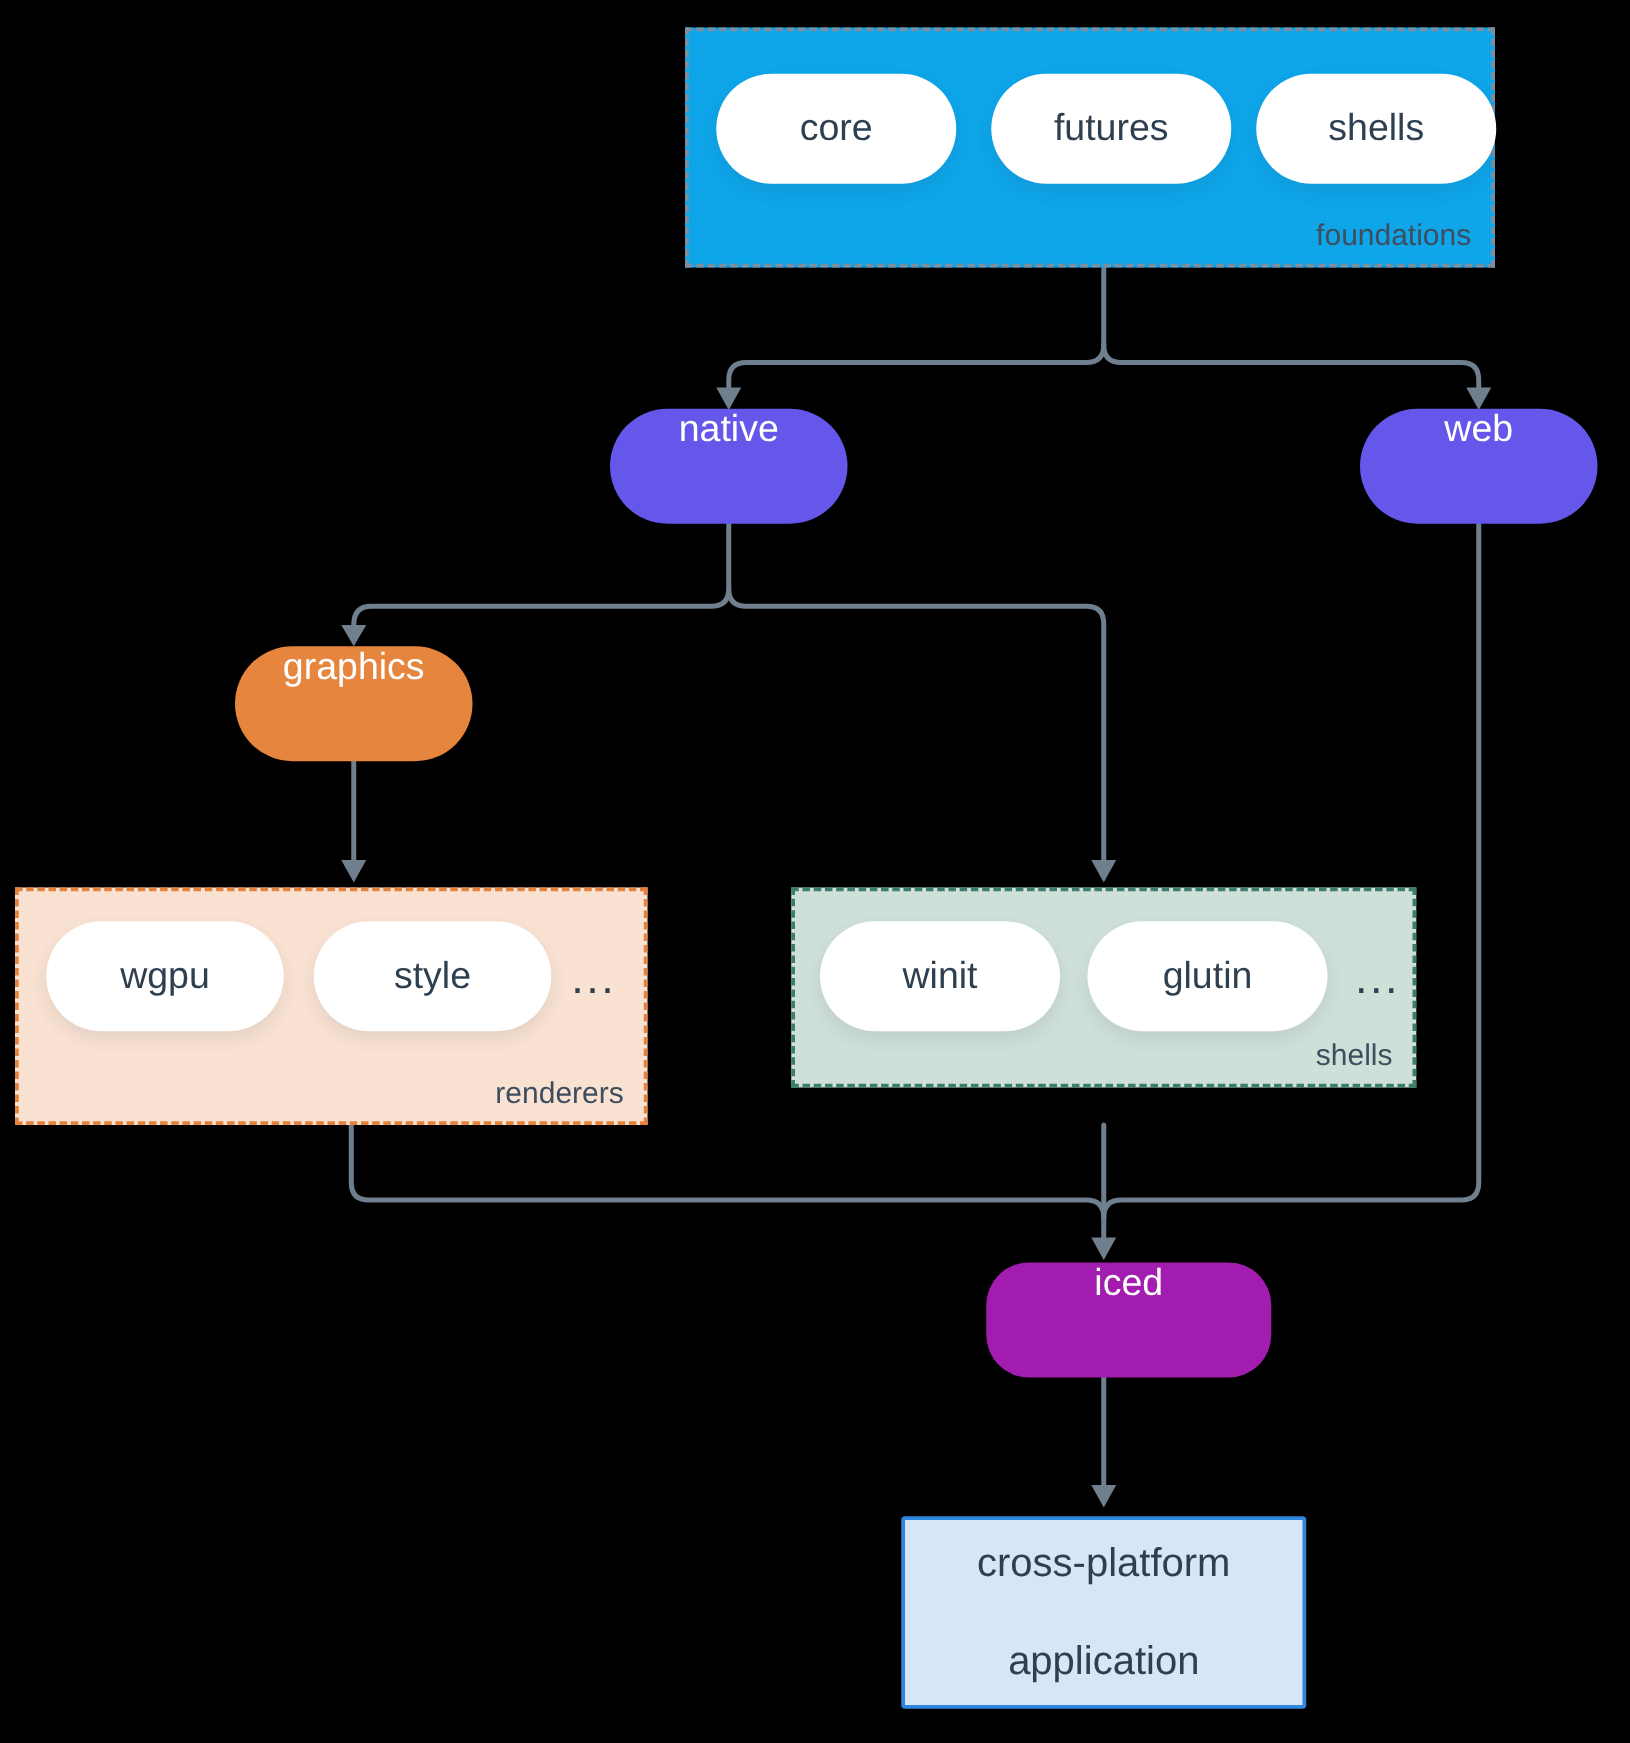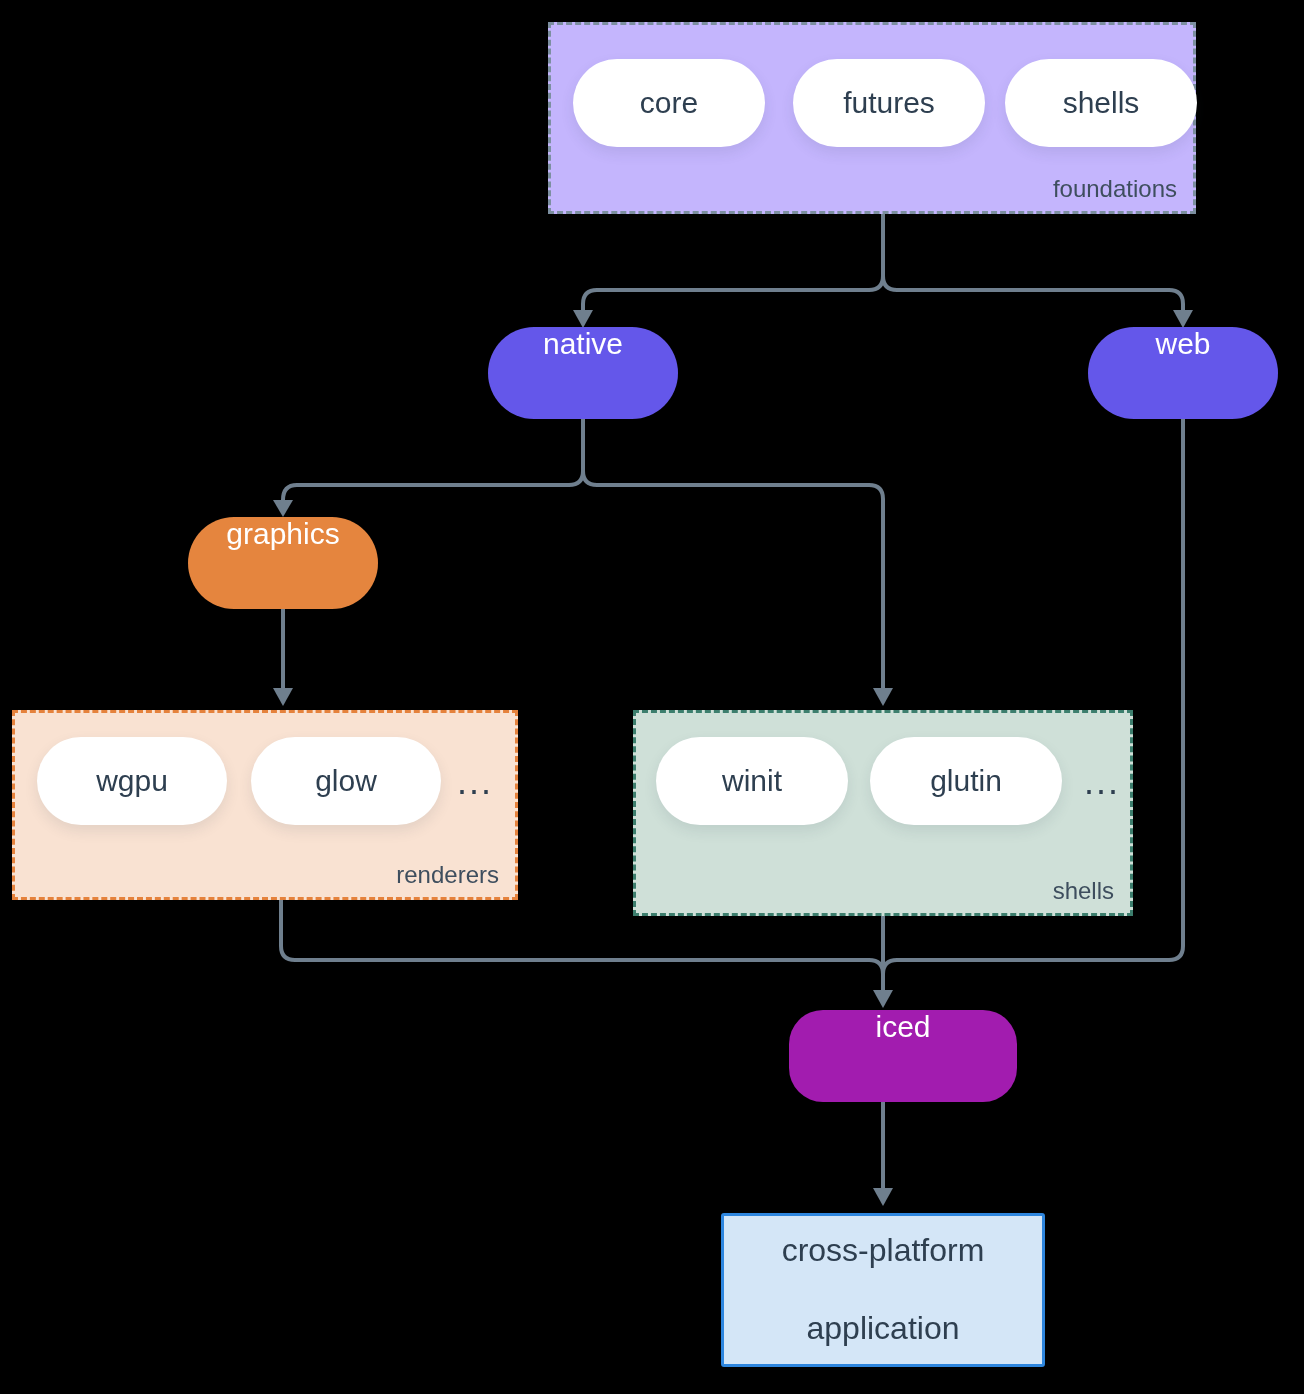--- a/index.html
+++ b/index.html
@@ -2,23 +2,23 @@
 <html><head>
 <meta charset="utf-8">
 <style>
   html,body{margin:0;padding:0;background:#000;}
   #canvas{
     position:relative;width:1304px;height:1394px;background:#000;
     font-family:"Liberation Sans", sans-serif;overflow:hidden;
   }
   svg.wires{position:absolute;left:0;top:0;pointer-events:none;}
   .groupbox{position:absolute;box-sizing:border-box;}
-  .gb-foundations{left:548px;top:22px;width:648px;height:192px;background:#c4b5fd;border:3px dashed #7c8fa0;text-align:right;}
+  .gb-foundations{left:548px;top:22px;width:648px;height:192px;background:#0ea5e9;border:3px dashed #7c8fa0;text-align:right;}
   .gb-renderers{left:12px;top:710px;width:506px;height:190px;background:#f9e2d2;border:3px dashed #e5823c;}
-  .gb-shells{left:633px;top:710px;width:500px;height:206px;background:#cfe0d8;border:3px dashed #3c7e6d;}
+  .gb-shells{left:633px;top:710px;width:500px;height:160px;background:#cfe0d8;border:3px dashed #3c7e6d;}
   .pill{
     position:absolute;display:flex;align-items:center;justify-content:center;
     border-radius:46px;font-size:30px;color:#2e3f50;background:#fff;
     box-shadow:0 6px 14px rgba(40,60,80,0.10);
   }
   .node{
     position:absolute;display:flex;align-items:flex-start;justify-content:center;
     font-size:30px;color:#fff;border-radius:46px;
   }
   .node-native{left:488px;top:327px;width:190px;height:92px;background:#6457ea;}
@@ -95,21 +95,21 @@
 
   <div class="node node-graphics">
     <span>graphics</span>
   </div>
 
   <div class="groupbox gb-renderers">
     <div class="pill" style="left:22px;top:24px;width:190px;height:88px;">
       <span>wgpu</span>
     </div>
     <div class="pill" style="left:236px;top:24px;width:190px;height:88px;">
-      <span>glow</span>
+      <span>style</span>
     </div>
     <div class="dots" style="left:442px;top:48px;">...</div>
     <div class="grouplabel">renderers</div>
   </div>
 
   <div class="groupbox gb-shells">
     <div class="pill" style="left:20px;top:24px;width:192px;height:88px;">
       <span>winit</span>
     </div>
     <div class="pill" style="left:234px;top:24px;width:192px;height:88px;">

